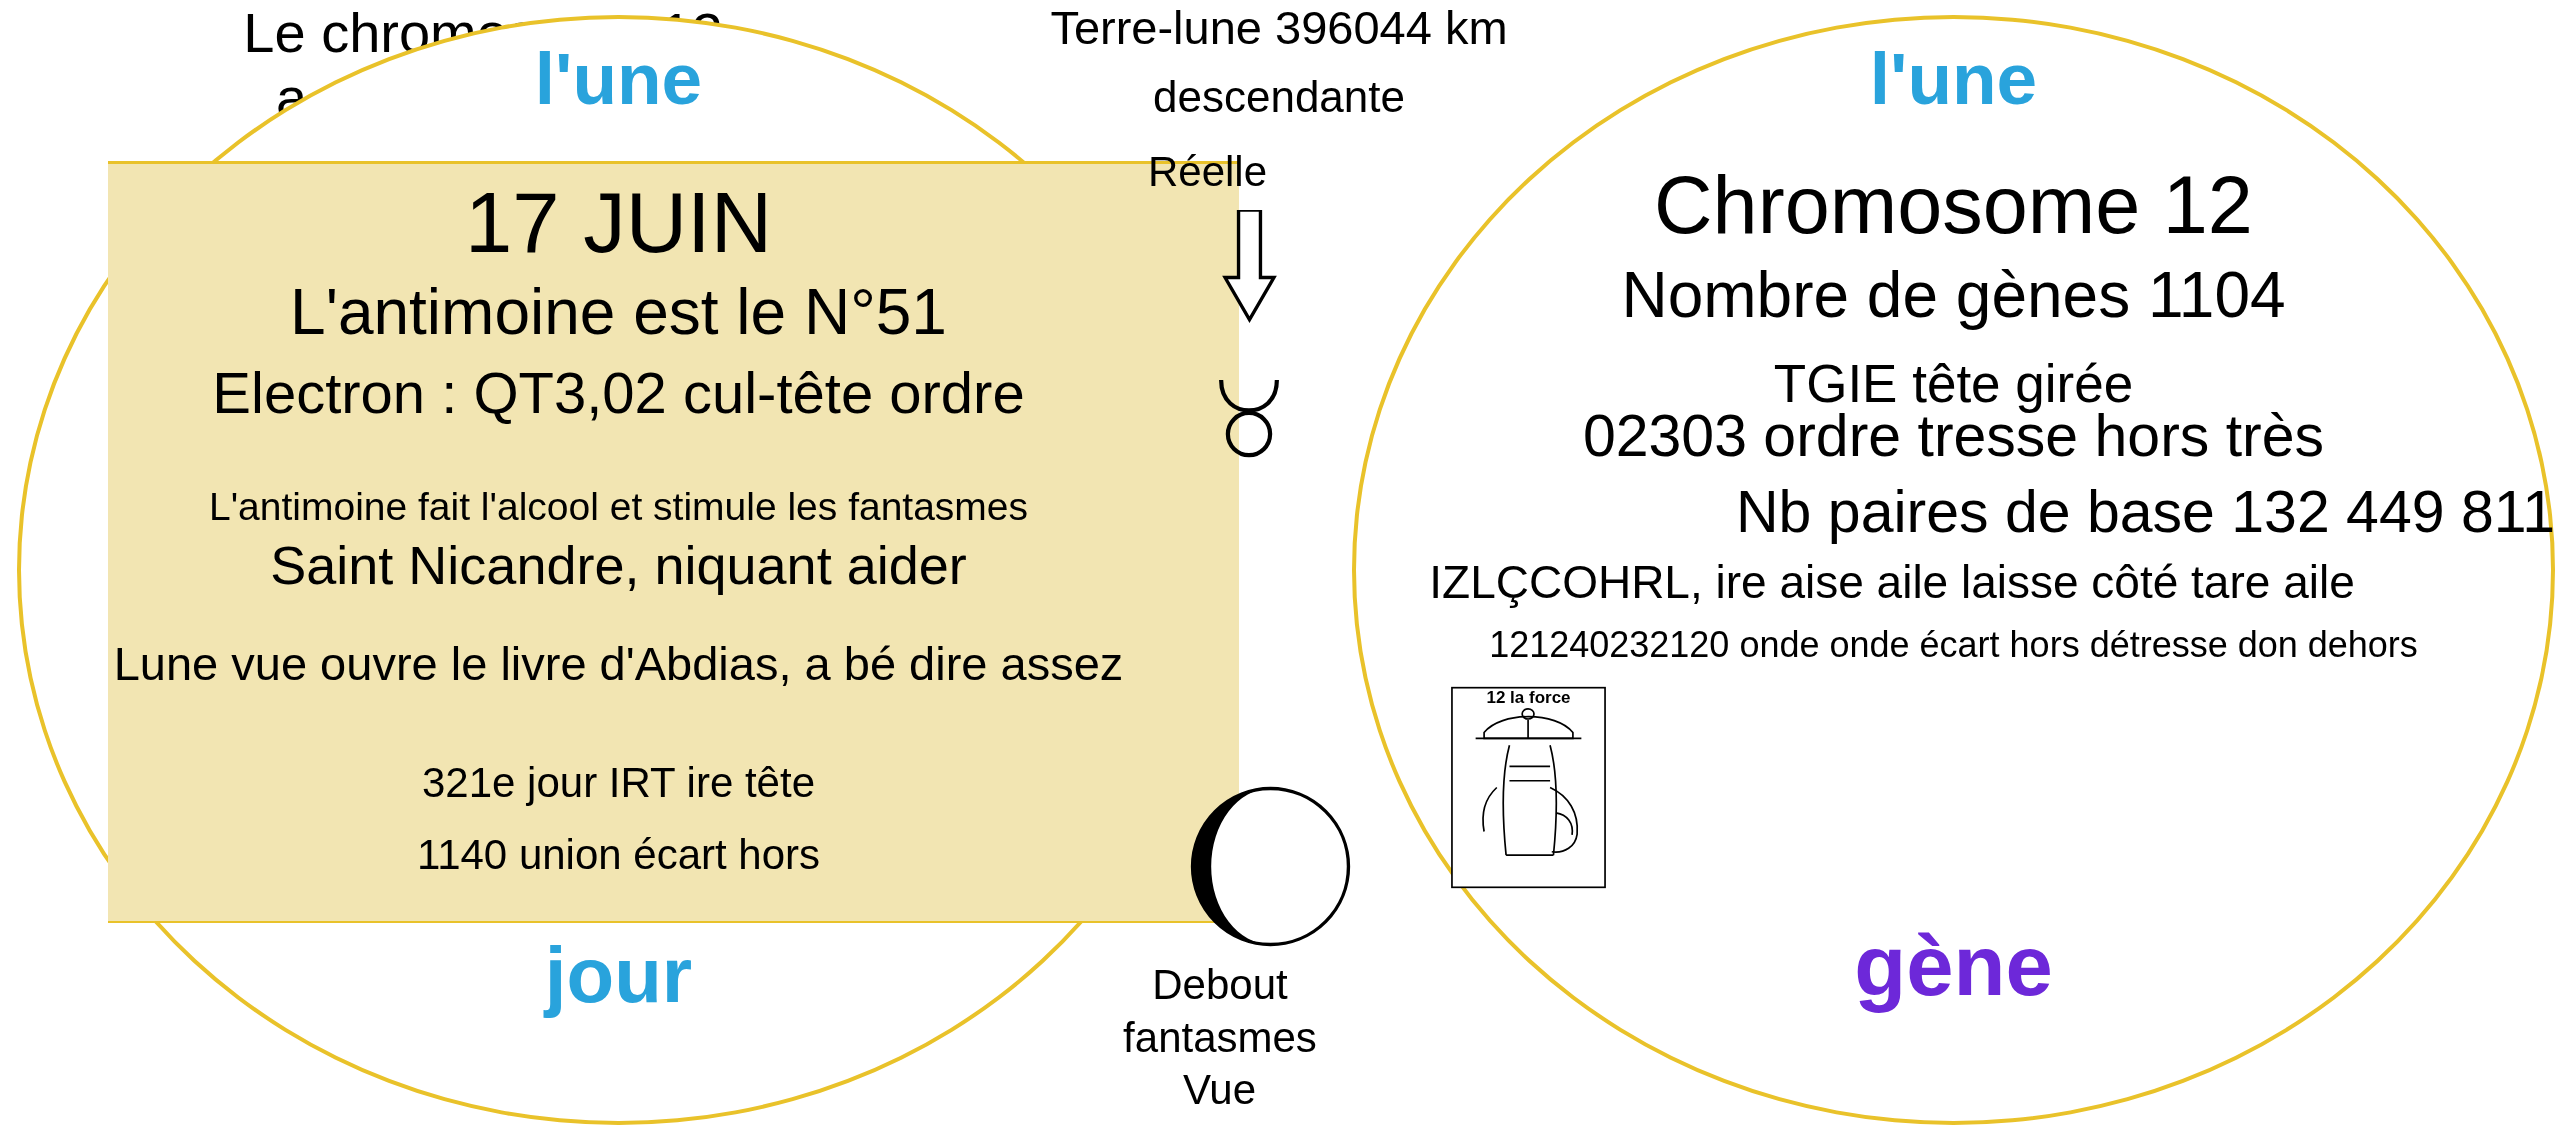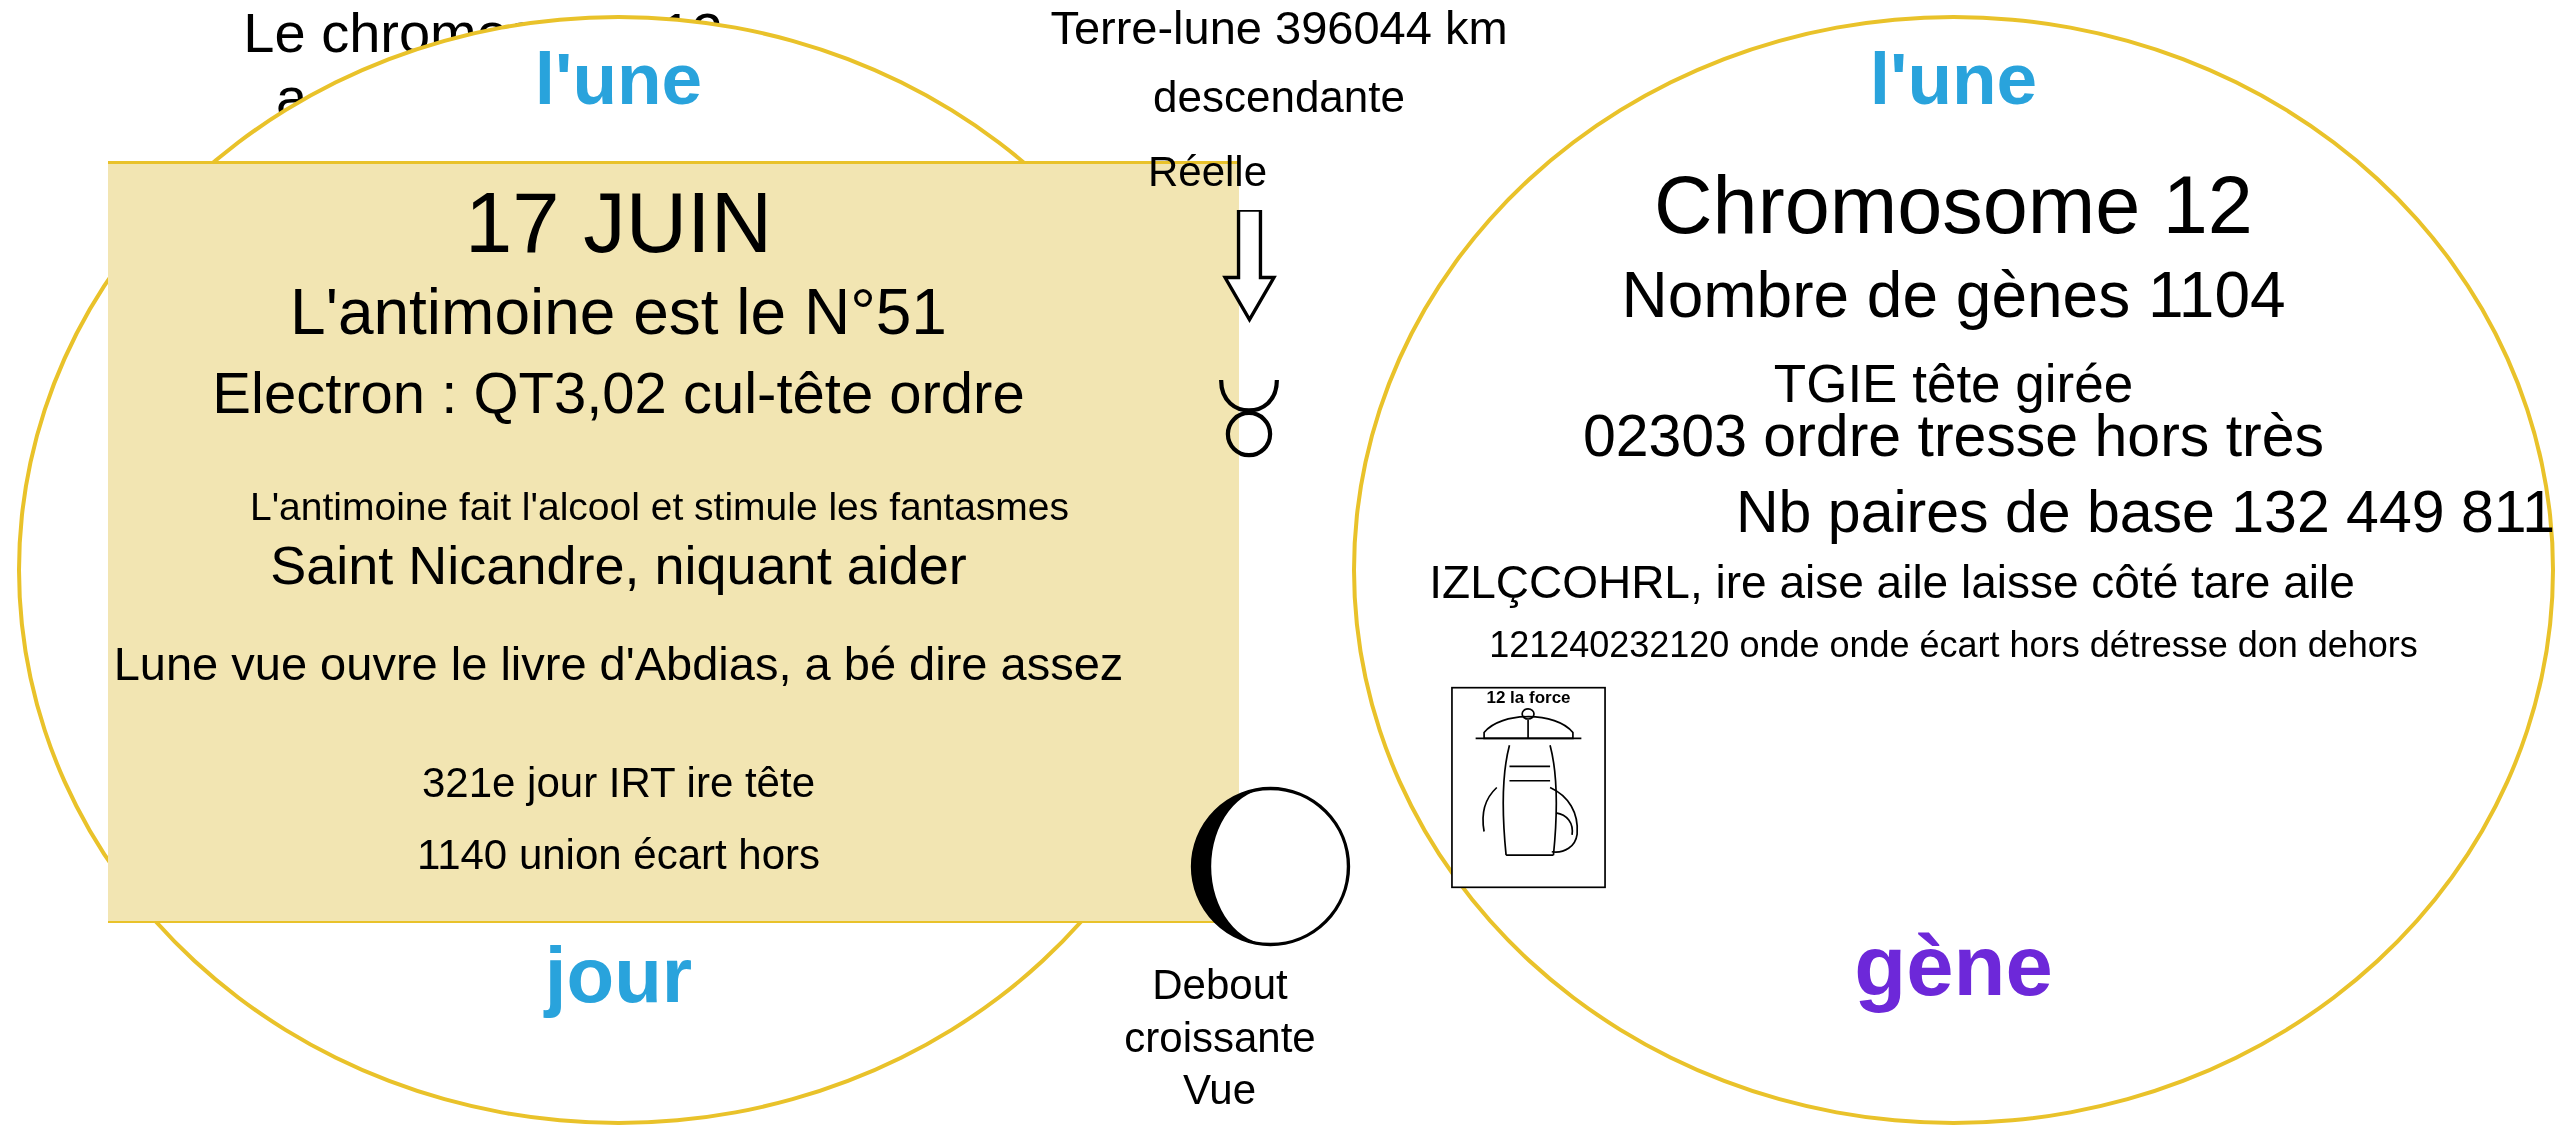--- a/index.html
+++ b/index.html
@@ -71,21 +71,21 @@
   }
 
   
   #left-une   { left: 0; top: 42px;  width: 1237px; font-size: 73px; }
   #left-jour  { left: 0; top: 936px; width: 1237px; font-size: 78px; }
 
   #l-date     { left: 0; top: 180px; width: 1237px; font-size: 85px; }
   #l-line1    { left: 0; top: 280px; width: 1237px; font-size: 64px; }
   #l-line2    { left: 0; top: 364px; width: 1237px; font-size: 58px; }
   #l-line3    { left: 0; top: 440px; width: 1237px; font-size: 37px; }
-  #l-line4    { left: 0; top: 487px; width: 1237px; font-size: 39px; padding-left: 41px; }
+  #l-line4    { left: 0; top: 487px; width: 1237px; font-size: 39px; }
   #l-line5    { left: 0; top: 538px; width: 1237px; font-size: 54px; }
   #l-line6    { left: 0; top: 640px; width: 1237px; font-size: 47px; }
   #l-line7    { left: 0; top: 762px; width: 1237px; font-size: 42px; }
   #l-line8    { left: 0; top: 834px; width: 1237px; font-size: 42px; }
 
   
   #right-une   { left: 1352px; top: 42px;  width: 1203px; font-size: 73px; }
   #right-gene  { left: 1352px; top: 923px; width: 1203px; font-size: 85px; }
 
   #r-title   { left: 1352px; top: 165px; width: 1203px; font-size: 81px; }
@@ -197,21 +197,21 @@
     <path d="M12,8 C12,34 30,44 45,44 C60,44 78,34 78,8" fill="none" stroke="#000000" stroke-width="5"></path>
     <circle cx="45" cy="72" r="25" fill="none" stroke="#000000" stroke-width="5"></circle>
   </svg>
 
   <svg id="c-moon" viewBox="0 0 190 190">
     <circle cx="95" cy="95" r="92" fill="#ffffff" stroke="#000000" stroke-width="4"></circle>
     <path d="M95,3 A92,92 0 0,0 95,187 A70,92 0 0,1 95,3 Z" fill="#000000"></path>
   </svg>
 
   <div id="c-debout">Debout</div>
-  <div id="c-croissante">croissante</div>
+  <div id="c-croissante">fantasmes</div>
   <div id="c-vue">Vue</div>
 
   <div id="right-circle" class="circle"></div>
 
   <div class="ctr blue-head" id="right-une">l'une</div>
   <div class="ctr" id="r-title">Chromosome 12</div>
   <div class="ctr" id="r-line1">Nombre de gènes 1104</div>
   <div class="ctr" id="r-line2">TGIE tête girée</div>
   <div class="ctr" id="r-line3">02303 ordre tresse hors très</div>
   <div class="ctr" id="r-line4">Nb paires de base 132 449 811</div>

